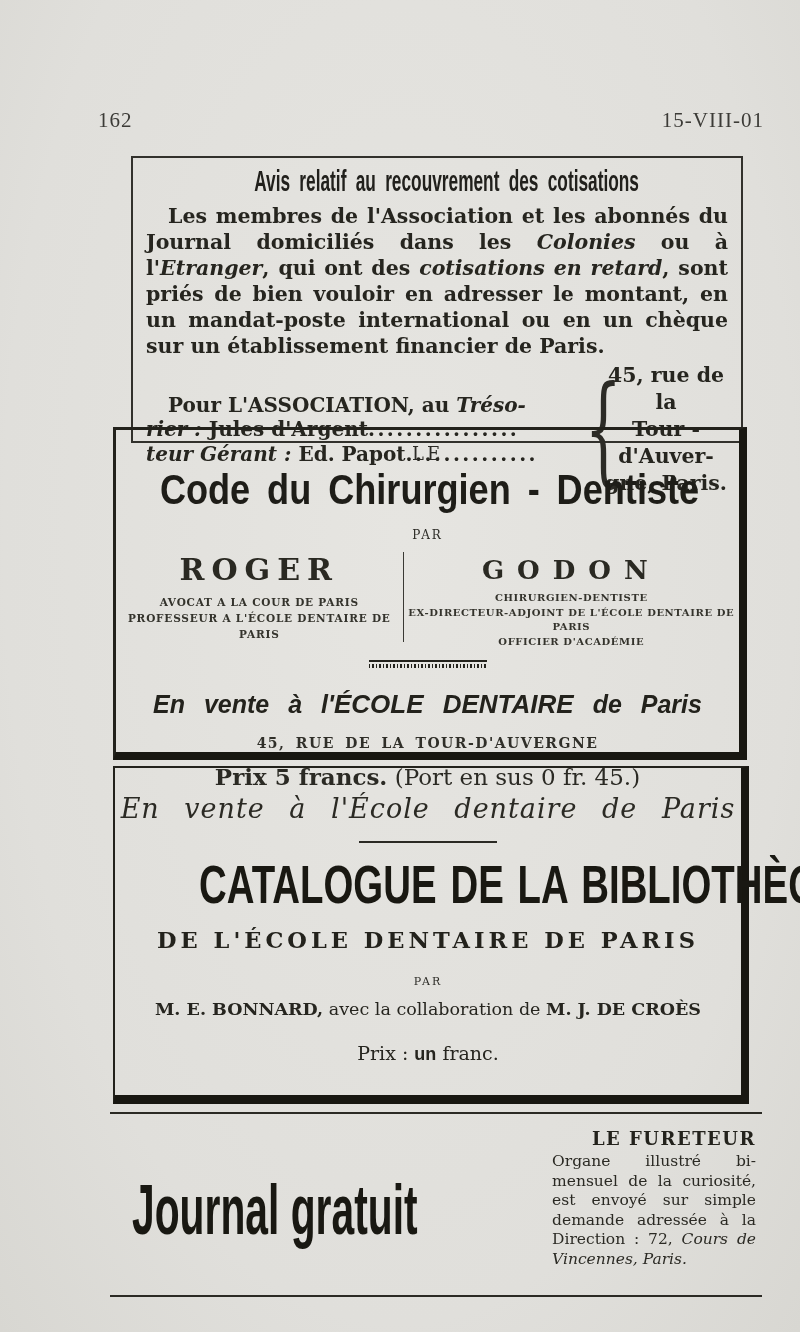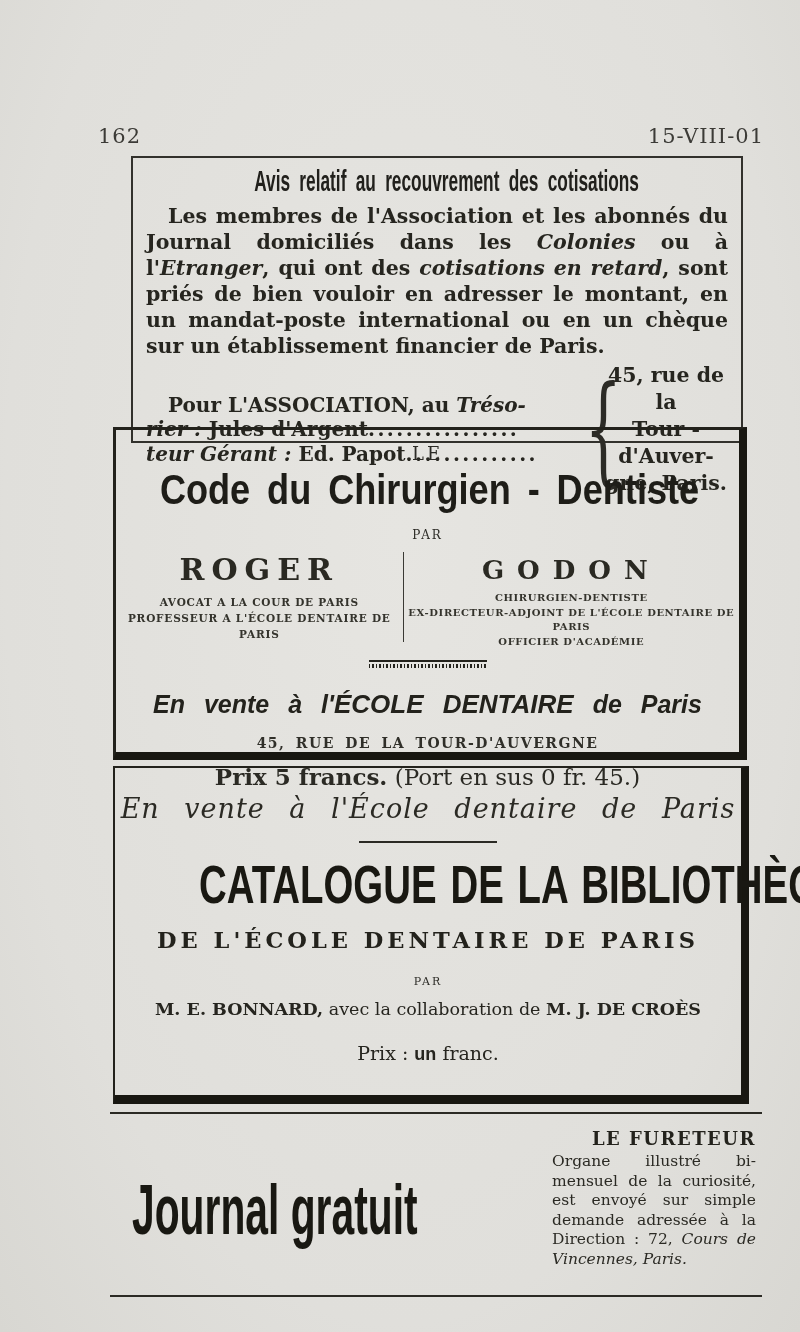--- a/index.html
+++ b/index.html
@@ -5,22 +5,22 @@
   html,body{margin:0;padding:0;background:#b9b8b4;}
   .page{
     position:relative;width:800px;height:1332px;margin:0 auto;
     background:#e2e1dd;
     background-image:radial-gradient(ellipse at 50% 40%, #e6e5e1 0%, #e0dfdb 70%, #d8d7d2 100%);
     font-family:"DejaVu Serif", serif;color:#23221e;overflow:hidden;
   }
   .it{font-style:italic;}
   .dots{letter-spacing:2.5px;}
   
-  .pg-header{position:absolute;top:124px;left:98px;right:36px;display:flex;justify-content:space-between;
-    font-size:21px;color:#3c3b37;letter-spacing:1px;}
+  .pg-header{position:absolute;top:108px;left:98px;right:36px;display:flex;justify-content:space-between;
+    font-size:21px;color:#3c3b37;letter-spacing:1px;font-family:Liberation Serif, serif;}
   
   .box1{position:absolute;left:131px;top:156px;width:612px;height:287px;
     border:2px solid #32312c;box-sizing:border-box;padding:6px 13px 0 13px;}
   .avis-title{margin:2px 0 6px 0;text-align:center;font-weight:normal;}
   .avis-title .cond{display:inline-block;font-family:"Liberation Sans",sans-serif;font-weight:700;
     font-size:27px;word-spacing:7px;letter-spacing:0px;transform:scale(.64,1.1);transform-origin:center;white-space:nowrap;color:#21201c;}
   .avis-body{margin:0;font-size:20.5px;line-height:26px;font-weight:700;text-align:justify;text-indent:22px;color:#26251f;}
   .pour-row{display:flex;align-items:center;margin-top:3px;}
   .pour-lines{width:432px;font-size:20px;line-height:24.5px;font-weight:700;color:#26251f;}
   .pour-line.indent{text-indent:22px;}

